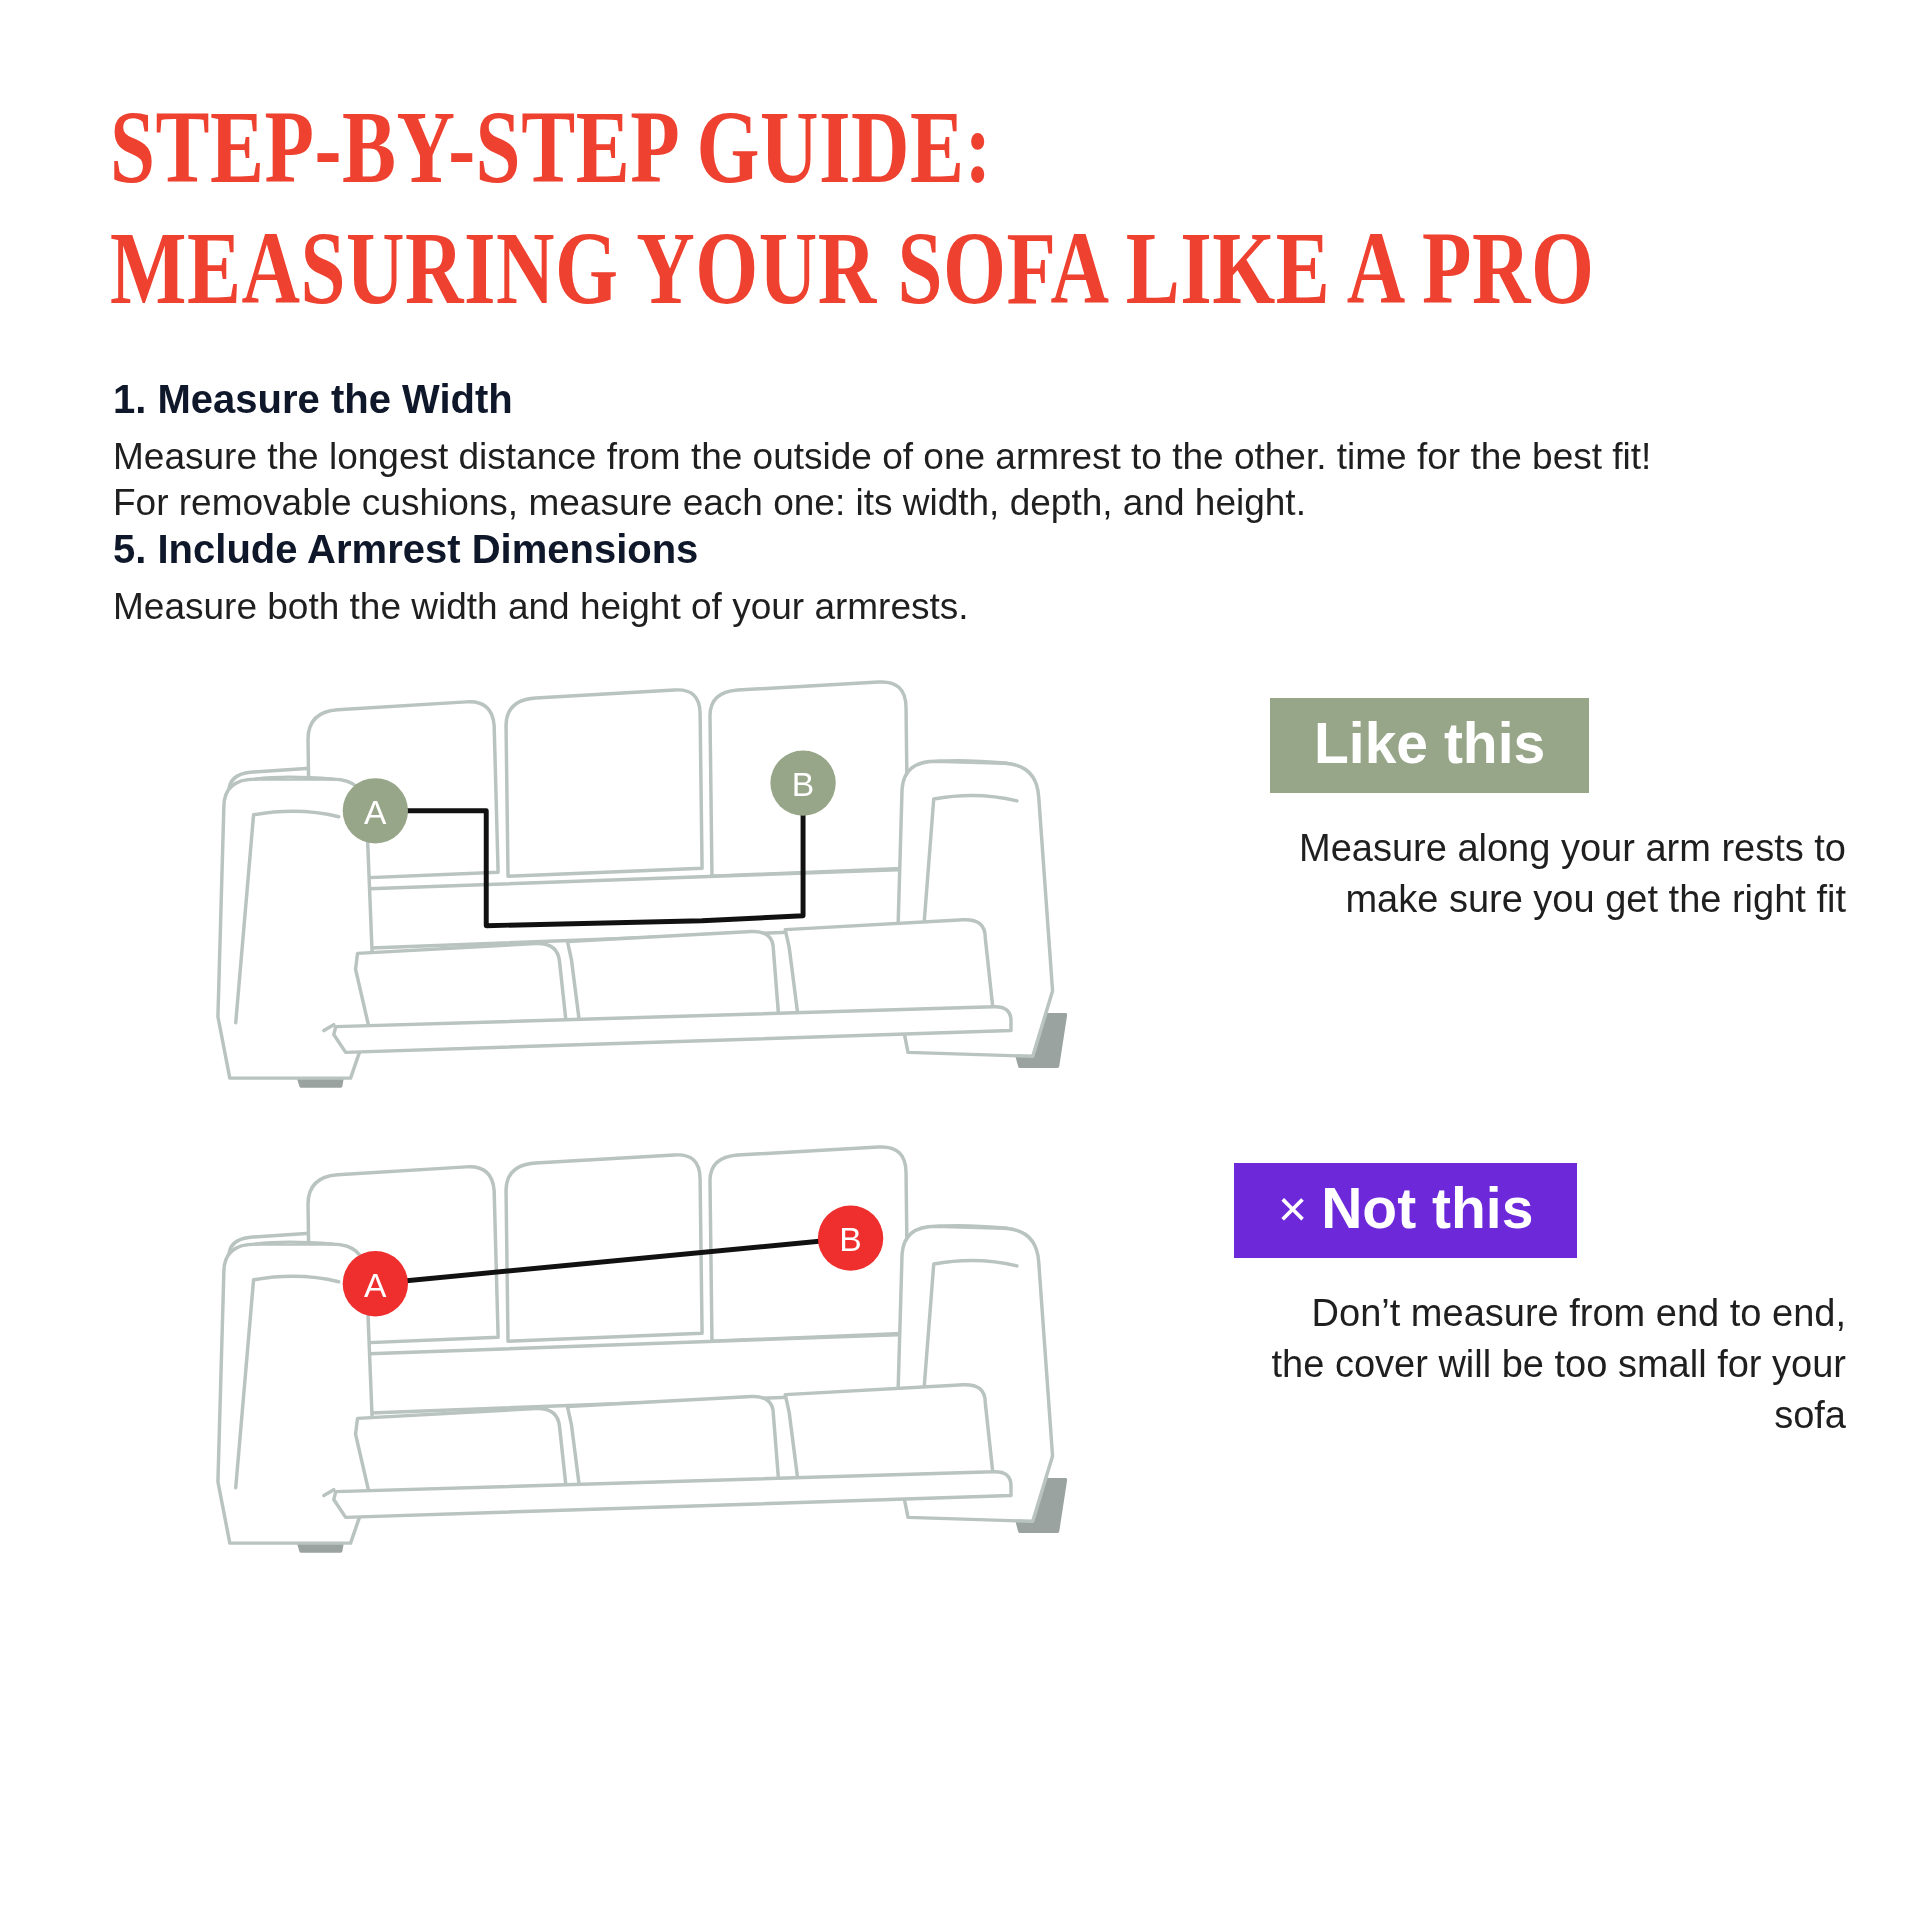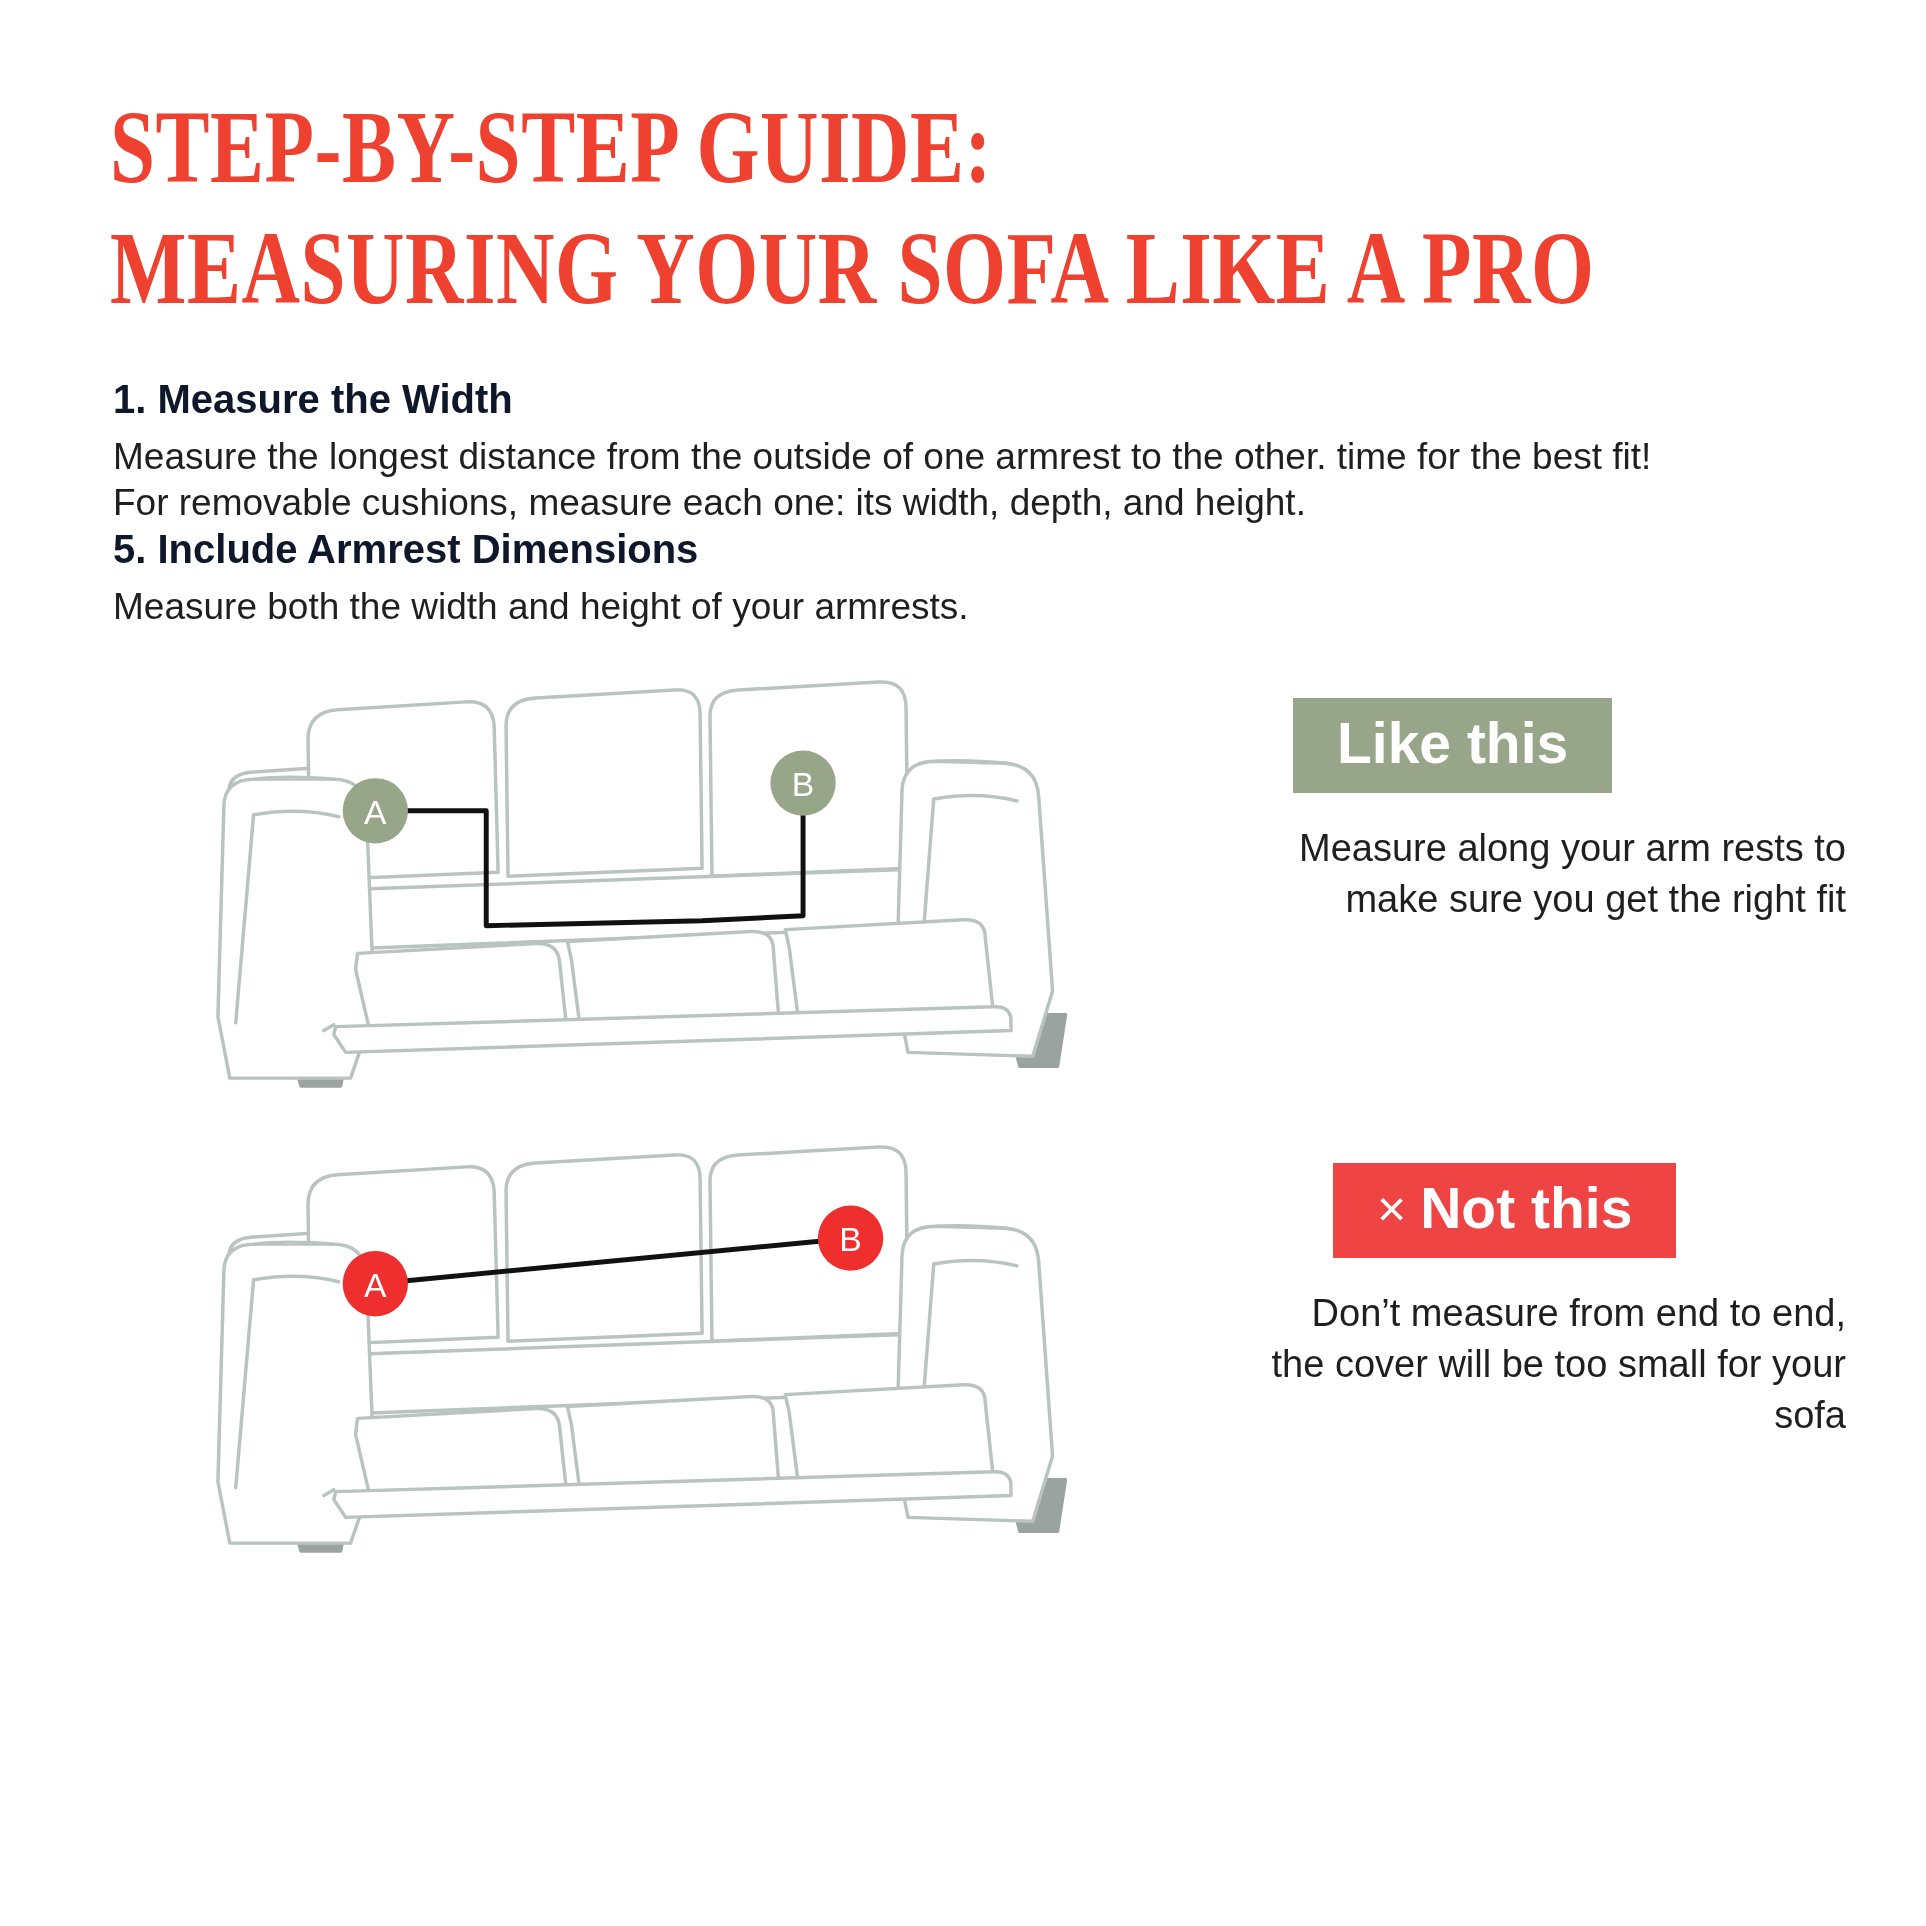--- a/index.html
+++ b/index.html
@@ -89,22 +89,22 @@
 
   .banner {
     display: inline-block;
     padding: 14px 44px 18px 44px;
     font-size: 57px;
     font-weight: bold;
     color: #ffffff;
     line-height: 1.1;
     white-space: nowrap;
   }
-  .banner.good { background: #97a588; margin-left: 59px; }
-  .banner.bad  { background: #ef4444; margin-left: 99px; }
+  .banner.good { background: #97a588; margin-left: 36px; }
+  .banner.bad  { background: #6d28d9; }
   .banner .xmark {
     font-weight: normal;
     font-size: 50px;
     margin-right: 14px;
     display: inline-block;
     vertical-align: 2px;
   }
   .side-caption {
     text-align: right;
     font-size: 38px;

